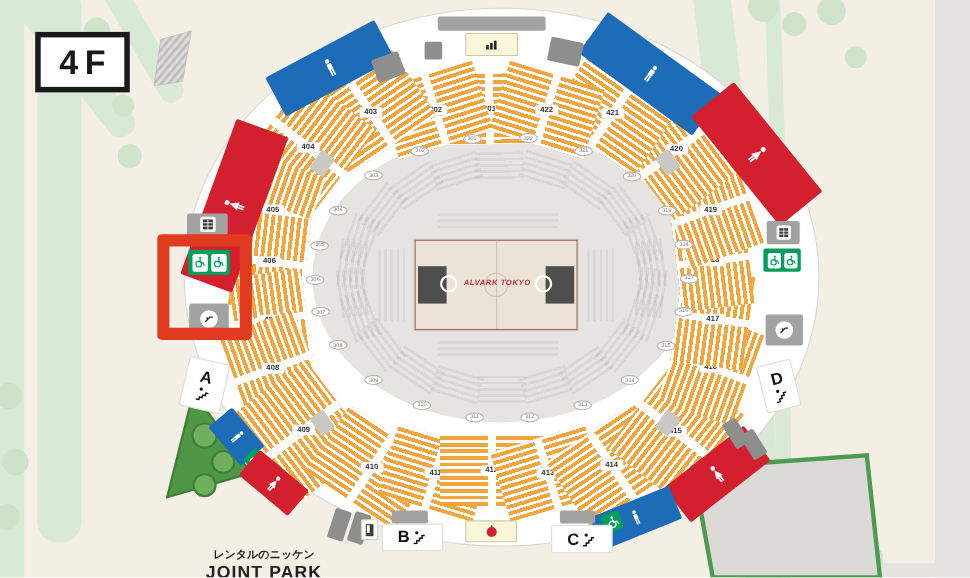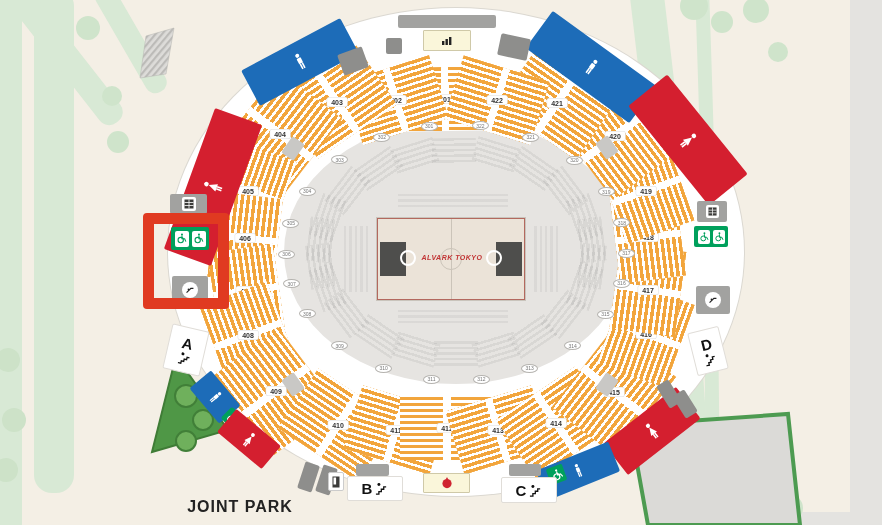--- a/index.html
+++ b/index.html
@@ -433,16 +433,18 @@
   </div>
   <div class="gate gcol" style="left:692px;top:329px;width:32px;height:44px;transform:rotate(-14deg);">
     <span class="letter">D</span>
     <svg width="13" height="13" viewBox="0 0 14 14">
         <circle cx="4.2" cy="2.6" r="1.6" fill="#111"></circle>
         <path d="M1 13 h3.2 v-2.6 h2.6 v-2.6 h2.6 V5.2 h2.6" fill="none" stroke="#111" stroke-width="1.4"></path>
       </svg>
   </div>
 
   <div class="hl"></div>
+  <div class="floor-label">4F</div>
   <div class="park-text">
+    <div class="l1">レンタルのニッケン</div>
     <div class="l2">JOINT PARK</div>
   </div>
 </div>
 
 </body></html>

